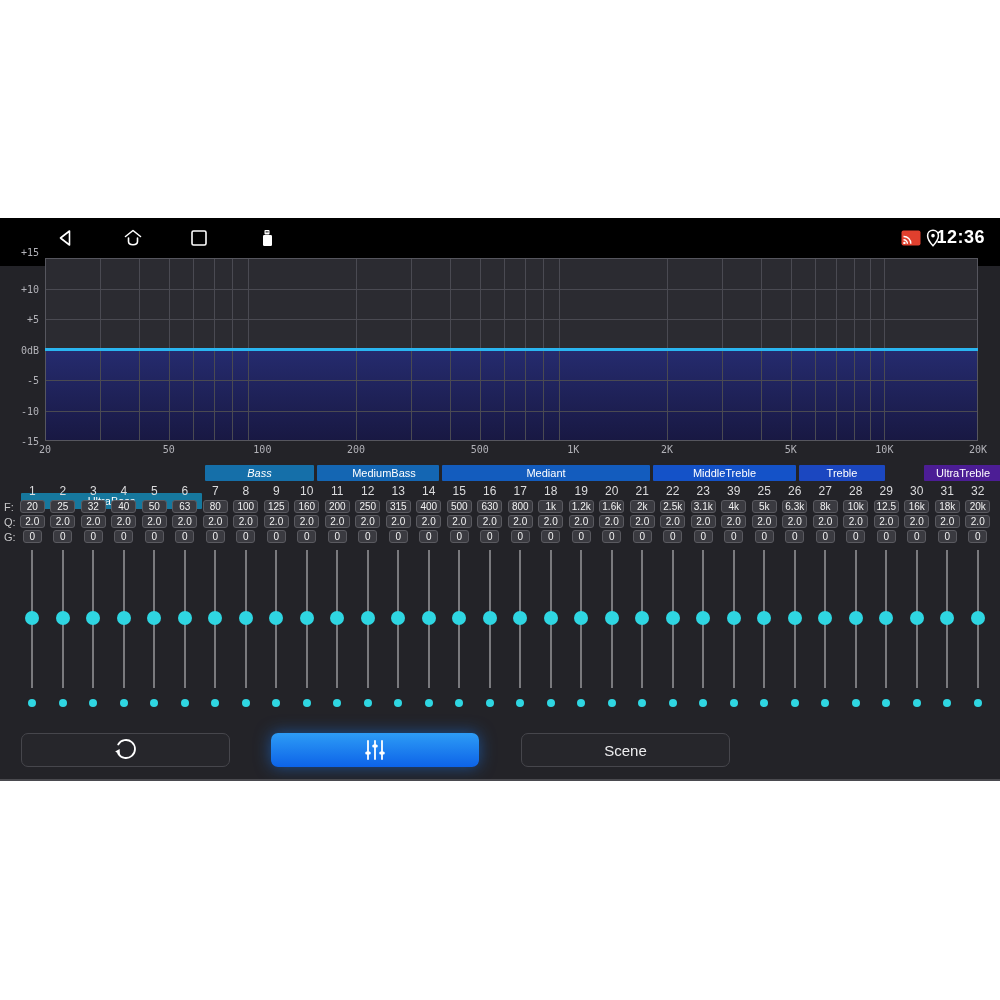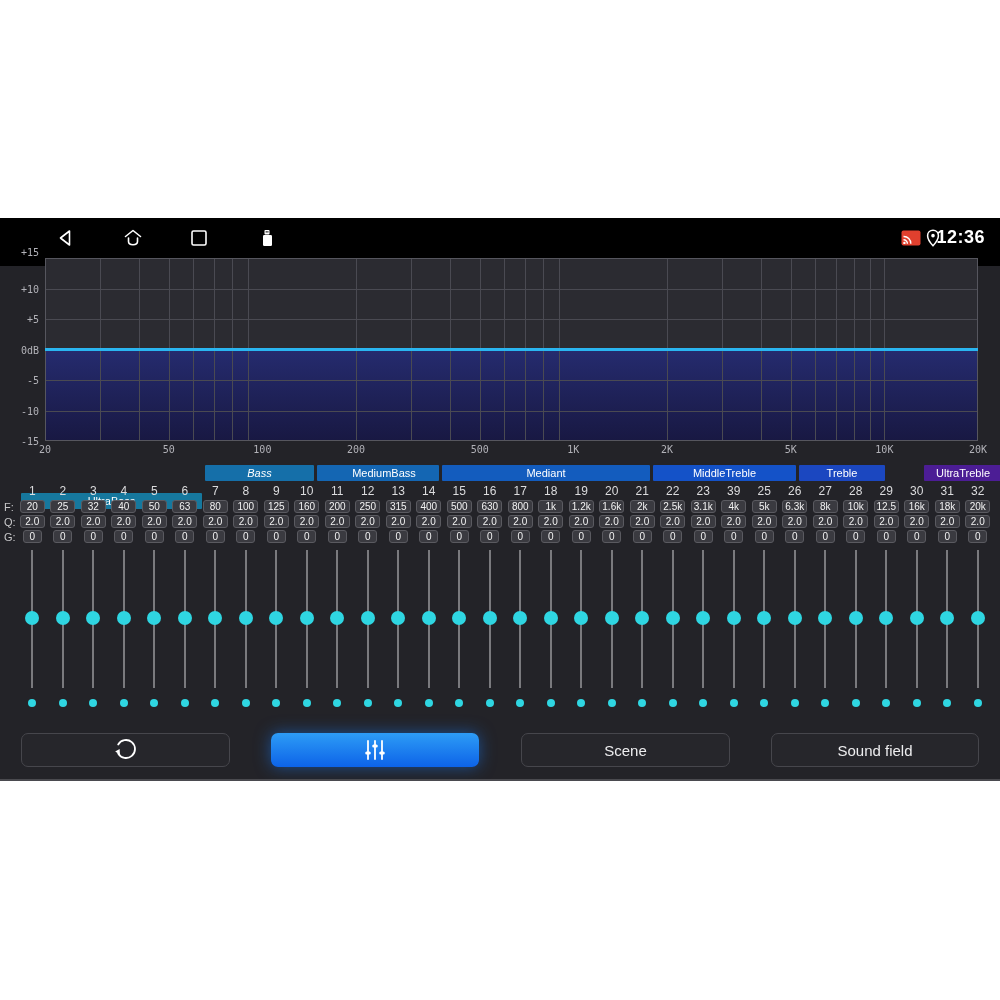--- a/index.html
+++ b/index.html
@@ -689,17 +689,14 @@
         <line x1="20" y1="3" x2="20" y2="21"></line>
       </g>
       <rect x="3.2" y="13.6" width="5.6" height="3" rx="1.5" fill="#fff"></rect>
       <rect x="10.2" y="6.4" width="5.6" height="3" rx="1.5" fill="#fff"></rect>
       <rect x="17.2" y="13.6" width="5.6" height="3" rx="1.5" fill="#fff"></rect>
     </svg>
   </div>
   <div id="btn-scene" class="btn">
     <span>Scene</span>
   </div>
-  <div id="btn-sound" class="btn">
-    <span>Sound field</span>
-  </div>
 
 </div>
 
 </body></html>

